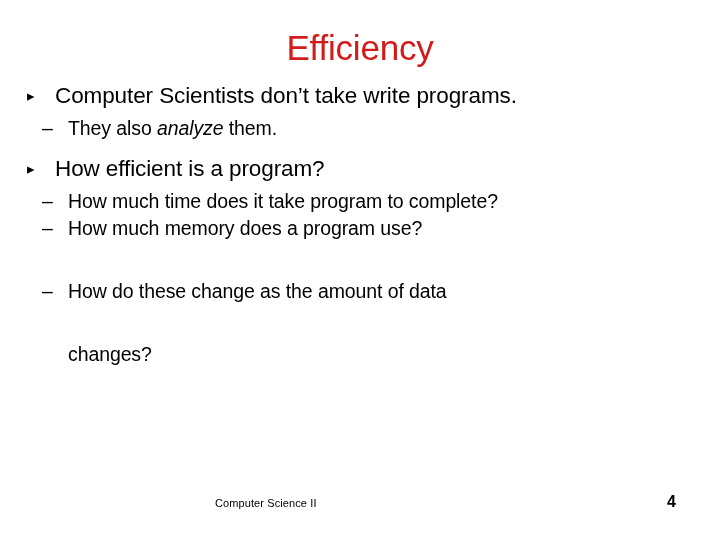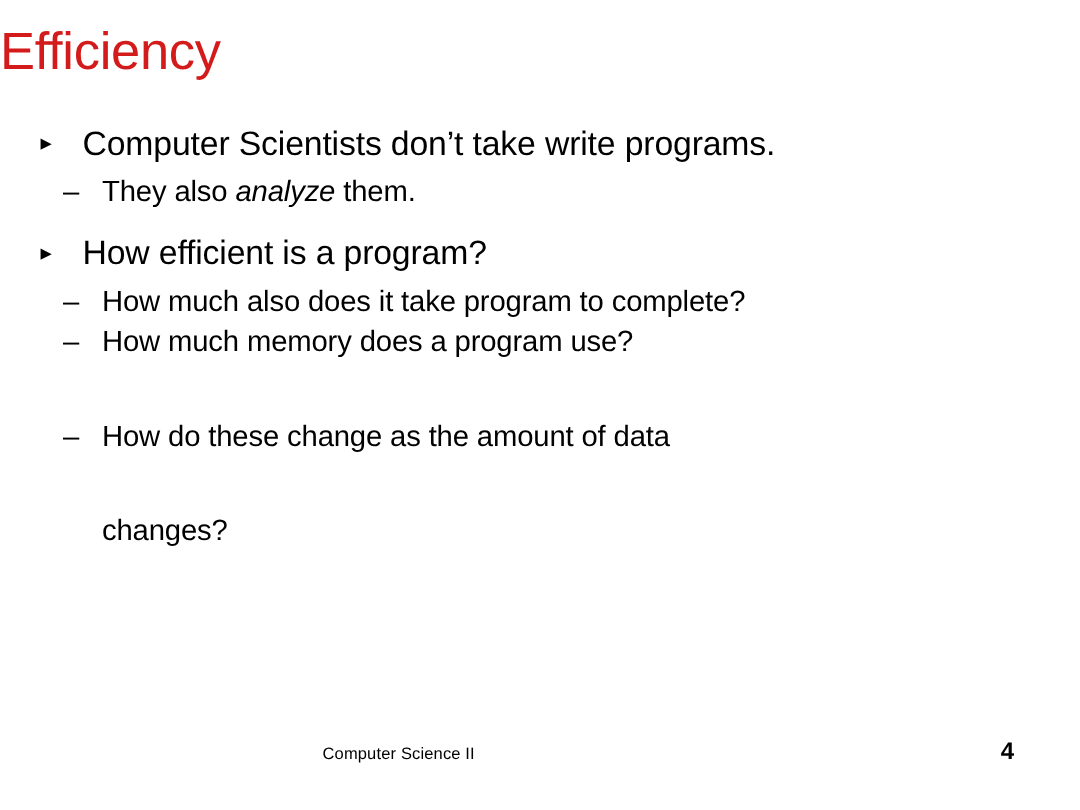--- a/index.html
+++ b/index.html
@@ -16,22 +16,23 @@
     width: 720px;
     height: 540px;
     background: #ffffff;
     overflow: hidden;
   }
 
   
   #slide-title {
     position: absolute;
     left: 0;
-    top: 14px;
+    top: 27px;
     width: 720px;
+    text-align: center;
     font-size: 35px;
     line-height: 42px;
     font-weight: normal;
     color: #d41b1b;
     letter-spacing: -0.2px;
     white-space: nowrap;
   }
 
   
   #body-content {
@@ -126,21 +127,21 @@
       <span>They also </span><em class="em-italic">analyze</em><span> them.</span>
     </div>
 
     <div class="bullet-l1 gap-after-head">
       <span class="marker">▸</span>
       <span>How efficient is a program?</span>
     </div>
 
     <div class="bullet-l2">
       <span class="marker">–</span>
-      <span>How much also does it take program to complete?</span>
+      <span>How much time does it take program to complete?</span>
     </div>
 
     <div class="bullet-l2">
       <span class="marker">–</span>
       <span>How much memory does a program use?</span>
     </div>
 
     <div class="bullet-l2">
       <span class="marker">–</span>
       <span class="wrap-text">How do these change as the amount of data</span>

